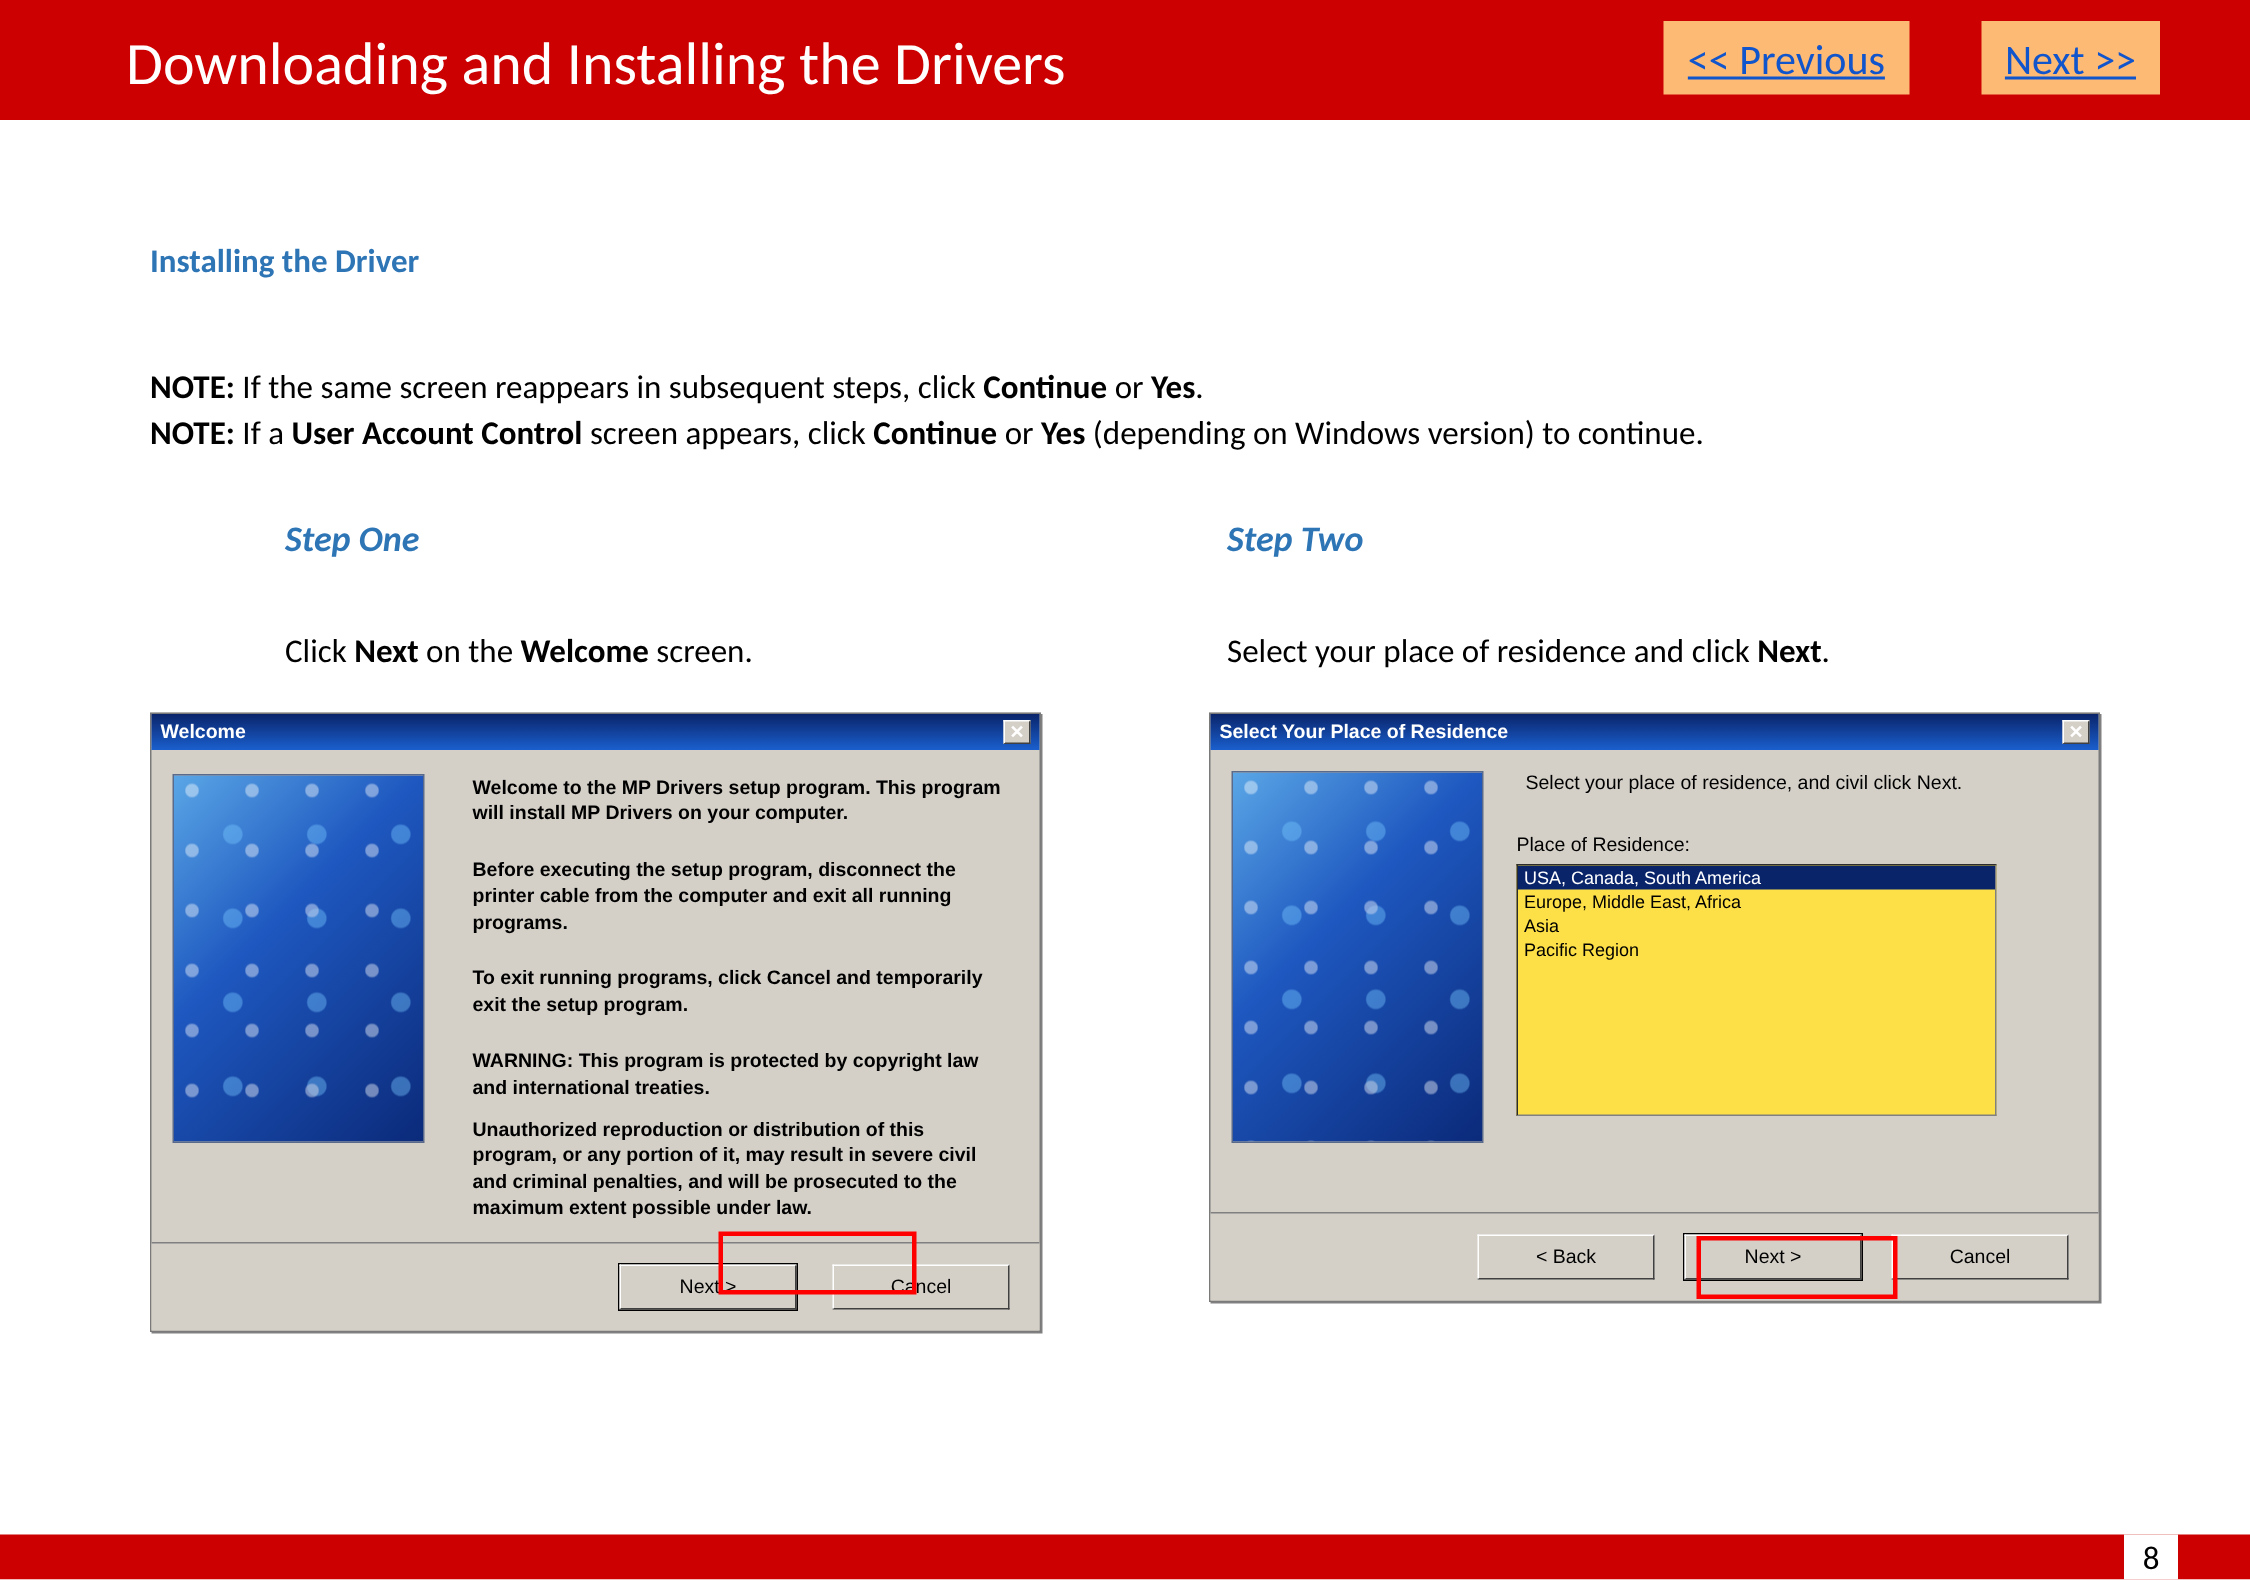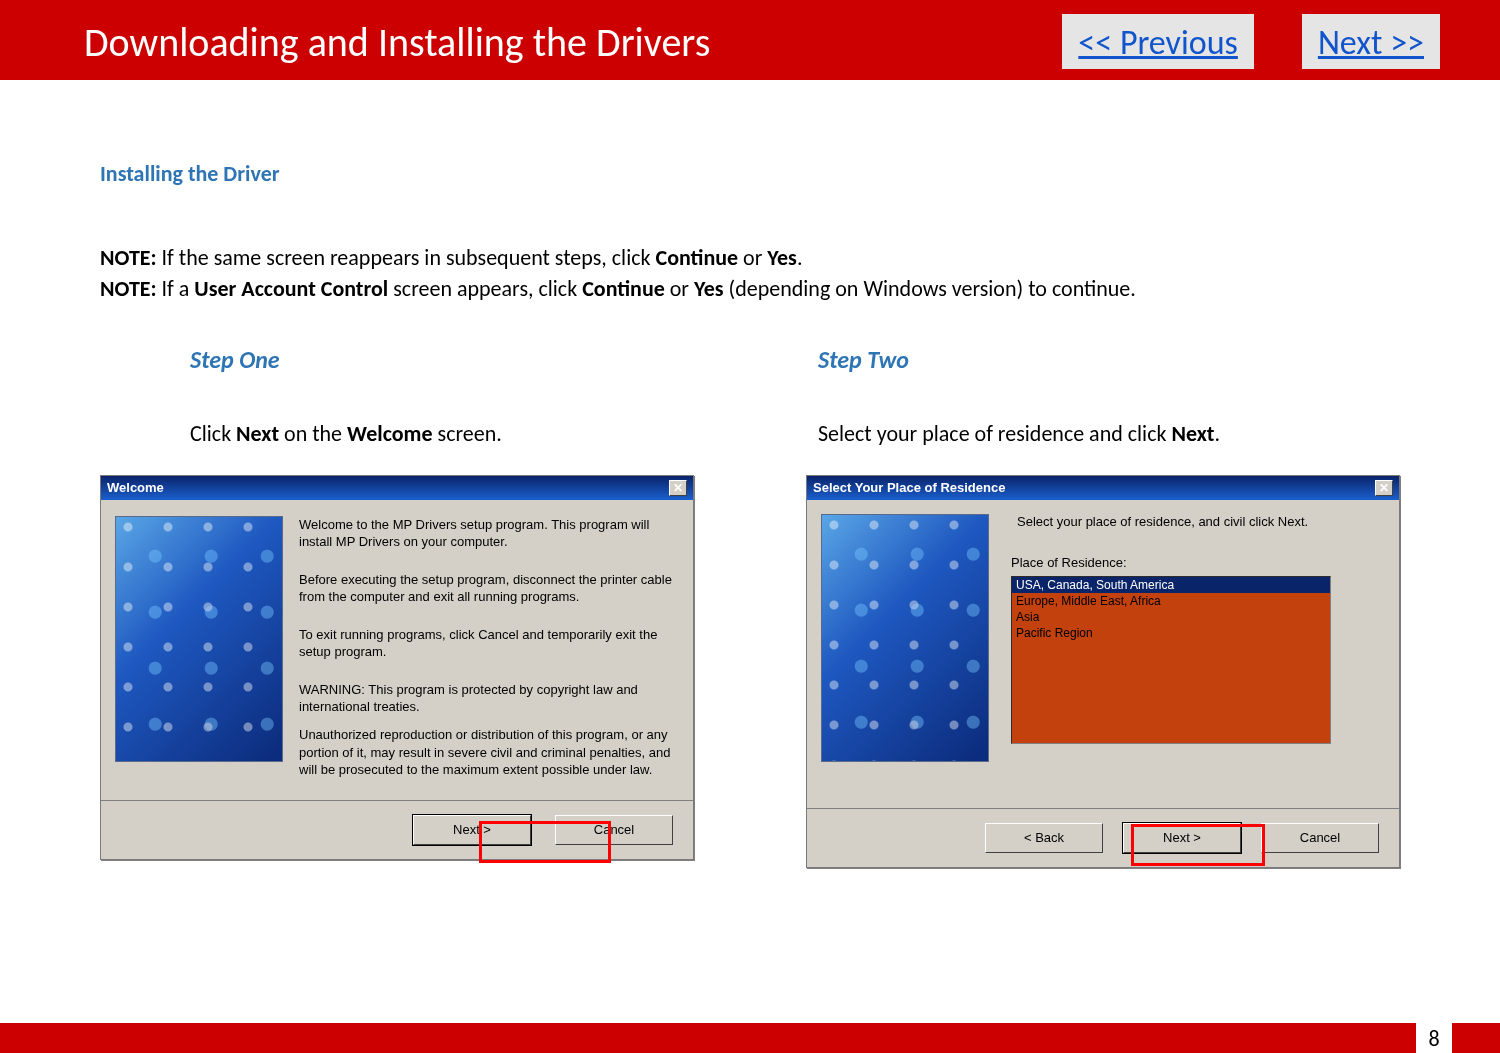--- a/index.html
+++ b/index.html
@@ -1,50 +1,50 @@
 <!DOCTYPE html>
 <html><head>
 <meta charset="utf-8">
 <style>
   * { margin: 0; padding: 0; box-sizing: border-box; }
   body { font-family: Calibri, Arial, sans-serif; width: 1500px; height: 1053px; background: #fff; position: relative; overflow: hidden; }
 
   .top-banner { background: #cc0000; height: 80px; padding: 12px 60px 0 84px; display: flex; justify-content: space-between; align-items: flex-start; }
   .banner-title { color: #fff; font-size: 40px; font-weight: 400; margin-top: 6px; }
   .nav-buttons { display: flex; gap: 48px; margin-top: 2px; }
-  .nav-btn { background: #e5e5e5; color: #1155cc; font-size: 34px; text-decoration: underline; padding: 8px 16px 6px; cursor: pointer; font-family: inherit; }
+  .nav-btn { background: #fdba74; color: #1155cc; font-size: 28px; text-decoration: underline; padding: 8px 16px 6px; cursor: pointer; font-family: inherit; }
 
   .content { padding: 80px 100px 0 100px; }
   .section-title { color: #2e75b6; font-size: 22px; font-weight: bold; margin-bottom: 56px; }
   .note-block { font-size: 22px; line-height: 1.4; color: #000; }
   .note-block p { margin: 0; }
   .steps { display: flex; gap: 112px; margin-top: 40px; }
   .step { }
   .step-title { color: #2e75b6; font-style: italic; font-weight: bold; font-size: 24px; margin-left: 90px; margin-bottom: 46px; }
   .step-instr { font-size: 22px; margin-left: 90px; margin-bottom: 28px; }
 
   
   .dlg { width: 594px; border: 1px solid #7a7a7a; background: #d4d0c8; font-family: Tahoma, Arial, sans-serif; font-size: 13px; color: #000; box-shadow: 1px 1px 0 #808080; position: relative; }
   .dlg-title { background: linear-gradient(#0a246a,#1a5fce); color: #fff; font-weight: bold; padding: 4px 6px; display: flex; justify-content: space-between; align-items: center; height: 24px; }
-  .dlg-body { display: flex; padding: 16px 20px 14px 14px; gap: 16px; min-height: 300px; }
+  .dlg-body { display: flex; padding: 16px 20px 14px 14px; gap: 32px; min-height: 300px; font-weight: bold; }
   .dlg-img { width: 168px; height: 246px; background: linear-gradient(135deg,#5aa6e6 0%, #1e58c0 40%, #0b2a7a 100%); position: relative; border: 1px solid #5a6a8a; overflow: hidden; }
   .dlg-img::before { content:""; position:absolute; inset:0; background:
      radial-gradient(circle at 30% 25%, rgba(255,255,255,.6) 4px, transparent 5px) 0 0/40px 40px,
      radial-gradient(circle at 70% 70%, rgba(120,200,255,.6) 6px, transparent 7px) 0 0/56px 56px;
      opacity:.7; }
   .dlg-txt { flex:1; line-height: 1.35; }
   .dlg-txt p { margin-bottom: 20px; }
   .dlg-buttons { border-top: 1px solid #808080; padding: 14px 20px; display: flex; justify-content: flex-end; gap: 24px; background: #d4d0c8; }
   .dlg-buttons.right3 { gap: 20px; }
   .wbtn { width: 118px; height: 30px; background: #d4d0c8; border: 1px solid #404040; border-top-color:#fff; border-left-color:#fff; font-family: Tahoma, Arial, sans-serif; font-size: 13px; cursor: pointer; }
   .wbtn.default { box-shadow: 0 0 0 1px #000; }
   .hl { position:absolute; border: 3px solid #ff0000; pointer-events:none; }
 
   .list-label { margin-bottom: 6px; font-size: 13px; }
-  .listbox { width: 320px; height: 168px; background: #c2410c; border: 1px inset #808080; font-size: 12px; overflow: hidden; }
+  .listbox { width: 320px; height: 168px; background: #fde047; border: 1px inset #808080; font-size: 12px; overflow: hidden; }
   .listbox div { padding: 1px 4px; }
   .listbox .sel { background: #0a246a; color: #fff; }
   .dlg2-top { font-size: 13px; margin-bottom: 26px; padding-left: 6px; }
   .dlg2-body { display:flex; padding: 14px 20px 46px 14px; gap: 22px; }
 
   .close-x { width: 18px; height: 16px; background: #d4d0c8; border: 1px solid #404040; border-top-color:#fff; border-left-color:#fff; display:flex; align-items:center; justify-content:center; cursor:pointer; font-size:12px; }
 
   .footer { position: absolute; left:0; right:0; bottom:0; height: 30px; background: #cc0000; display:flex; justify-content:flex-end; align-items:center; padding-right: 48px; }
   .page-num { background:#fff; color:#000; font-size: 22px; width: 36px; height: 30px; display:flex; align-items:center; justify-content:center; }
   .step-col2 .step-title, .step-col2 .step-instr { margin-left: 12px; }

